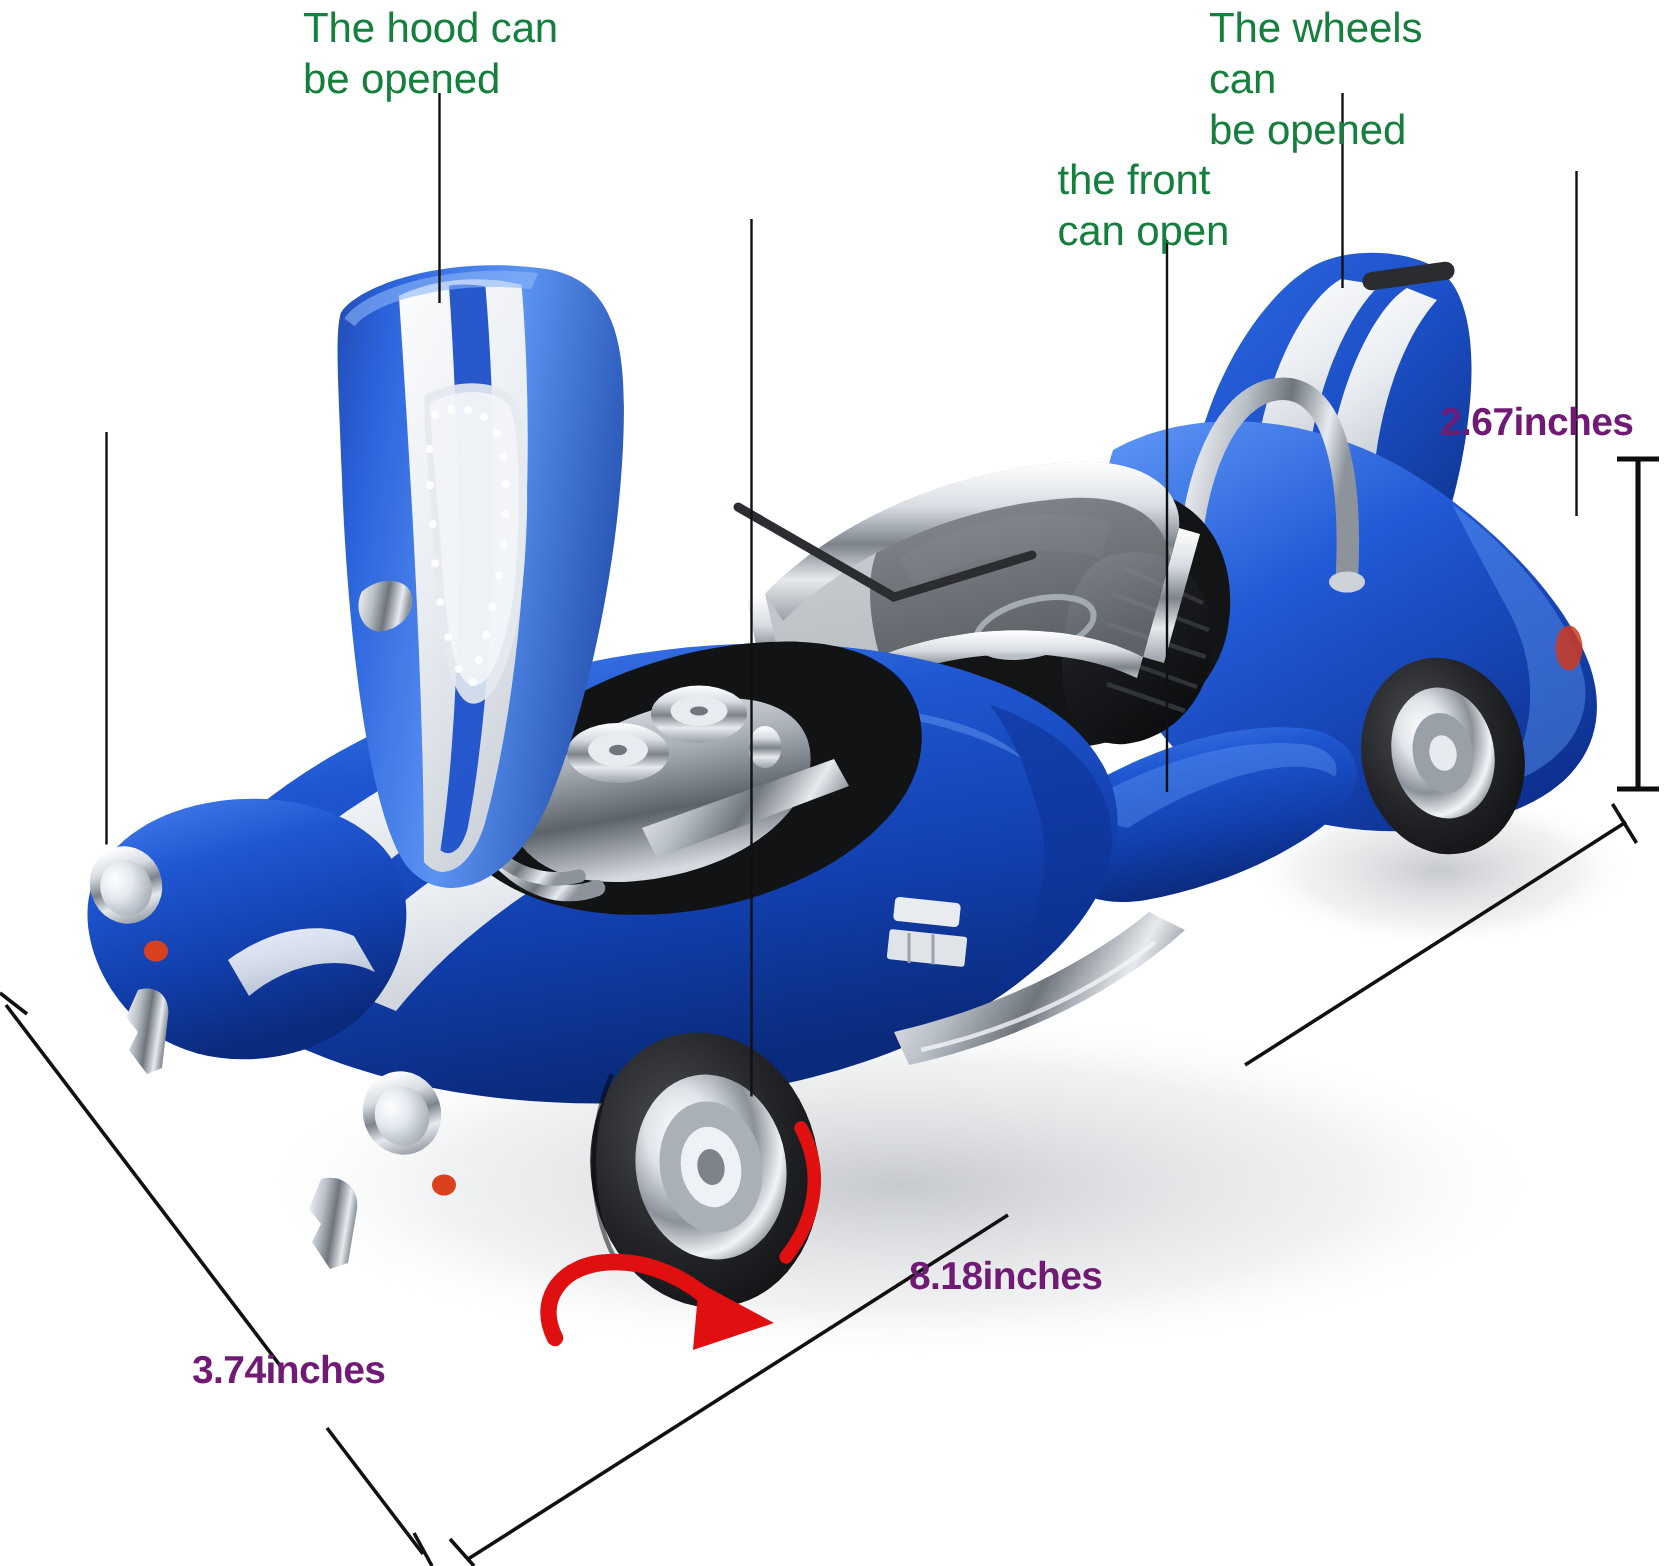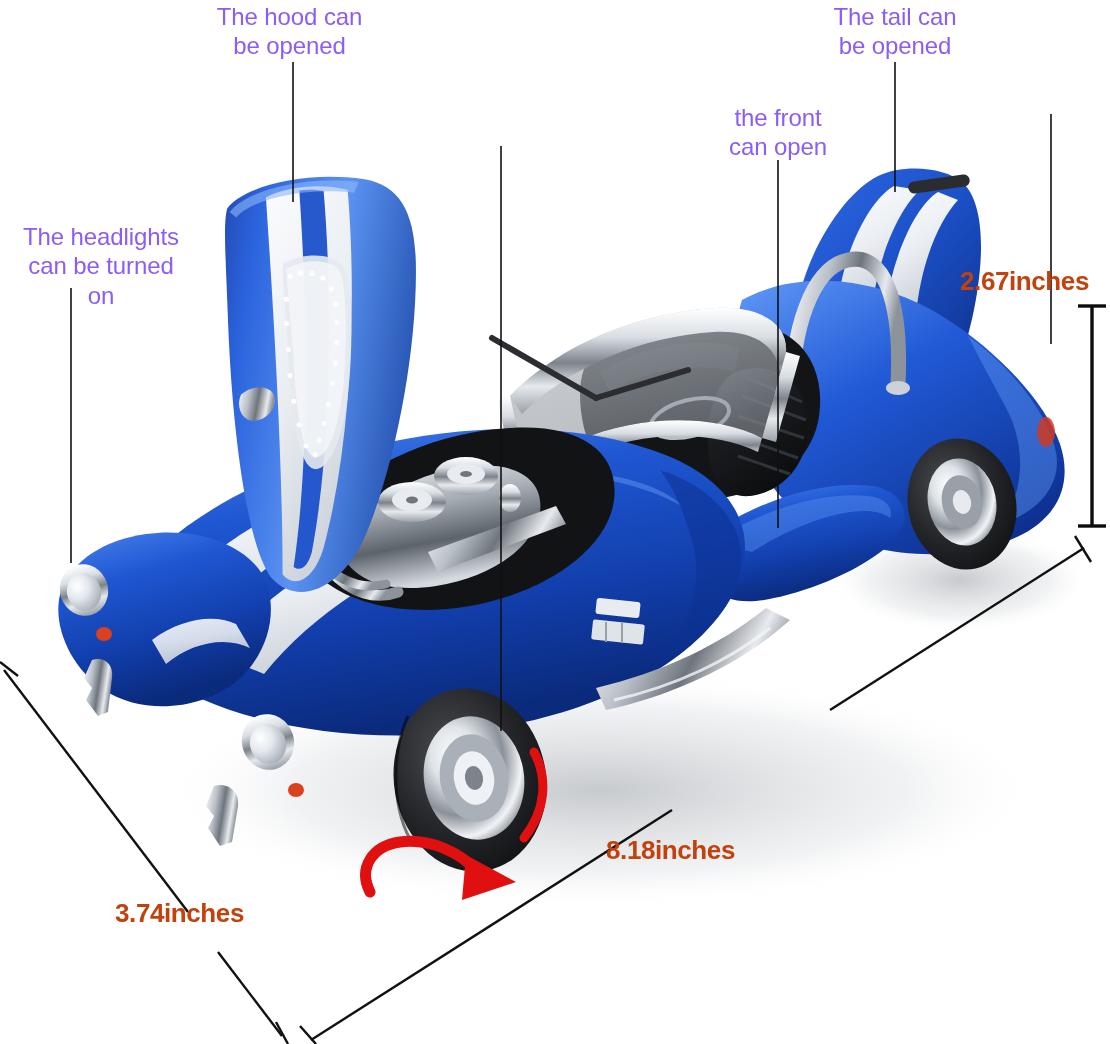--- a/index.html
+++ b/index.html
@@ -13,33 +13,32 @@
     height: 1044px;
     background: #ffffff;
     overflow: hidden;
     font-family: "Liberation Sans", sans-serif;
     -webkit-font-smoothing: antialiased;
   }
 
   
   .callout {
     position: absolute;
-    color: #8b5cf6;
+    color: #15803d;
     font-family: "Liberation Sans", sans-serif;
-    font-size: 24px;
+    font-size: 28px;
     line-height: 1.22;
-    text-align: center;
     white-space: pre-line;
     letter-spacing: -0.1px;
   }
 
   
   .dimtext {
     position: absolute;
-    color: #c2410c;
+    color: #701a75;
     font-family: "Liberation Sans", sans-serif;
     font-weight: bold;
     font-size: 26px;
     letter-spacing: -0.4px;
     white-space: nowrap;
   }
 
   
   #vector {
     position: absolute;
@@ -392,26 +391,24 @@
     </g>
   </svg>
 
   <div class="callout" style="left:202px; top:2px; width:175px;">The hood can
 be opened</div>
 
 
   <div class="callout" style="left:705px; top:103px; width:146px;">the front
 can open</div>
 
-  <div class="callout" style="left:806px; top:2px; width:178px;">The tail can
+  <div class="callout" style="left:806px; top:2px; width:178px;">The wheels can
 be opened</div>
 
 
-  <div class="callout" style="left:12px; top:222px; width:178px;">The headlights
-can be turned on</div>
 
   <div class="dimtext" style="left:960px; top:266px;">2.67inches</div>
 
   <div class="dimtext" style="left:606px; top:835px;text-align:right;">8.18inches</div>
 
-  <div class="dimtext" style="left:115px; top:898px;">3.74inches</div>
+  <div class="dimtext" style="left:128px; top:898px;">3.74inches</div>
 
 </div>
 
 </body></html>

